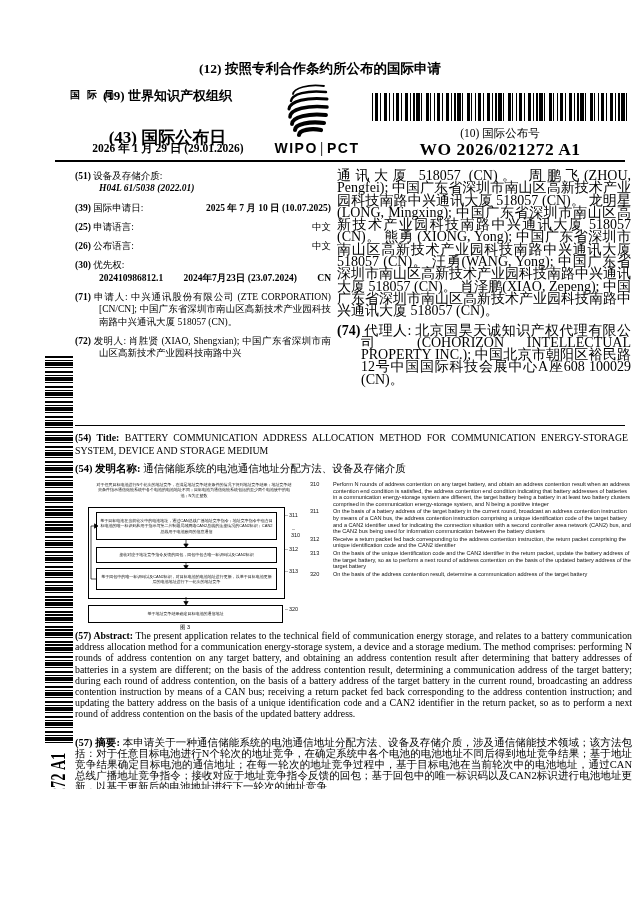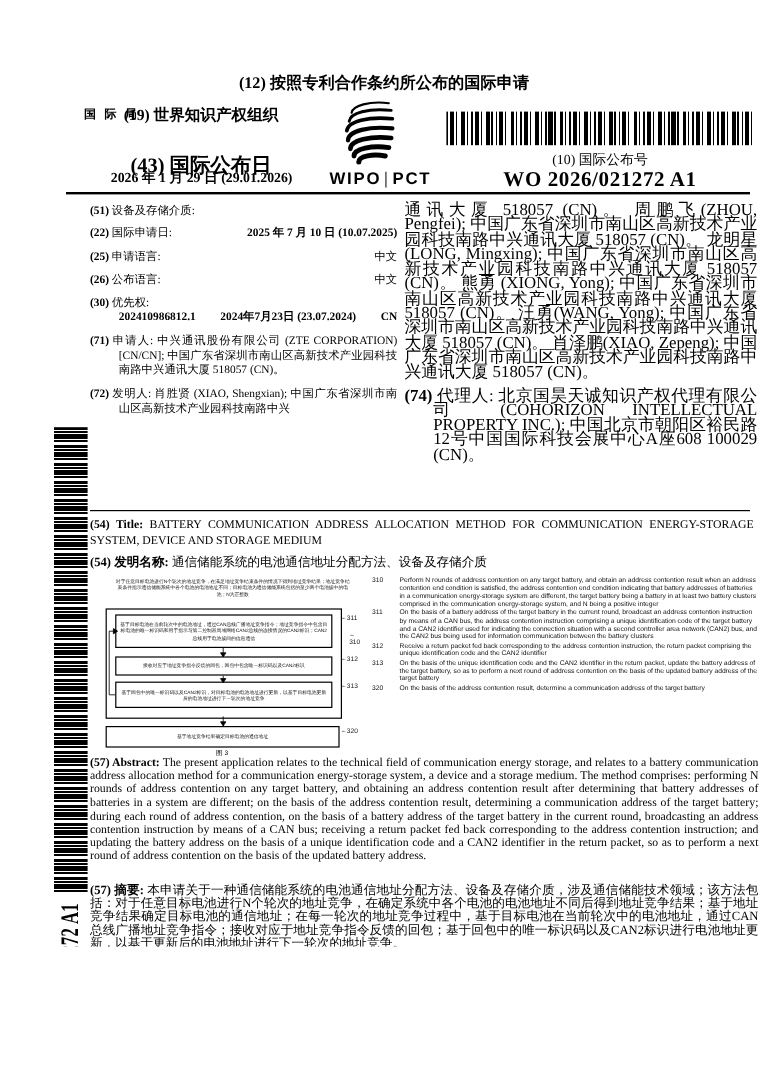--- a/index.html
+++ b/index.html
@@ -130,23 +130,24 @@
 
   <div class="barcode-top"></div>
   <div class="pubno-label">(10) 国际公布号</div>
   <div class="pubno">WO 2026/021272 A1</div>
 
   <div class="rule1"></div>
 
   <div class="col-left">
     <div class="entry">
       <div><span class="b">(51)</span> <span>设备及存储介质:</span></div>
+      <div class="ipc-val">H04L 61/5038 (2022.01)</div>
     </div>
     <div class="entry kv">
-      <span><span class="b">(22)</span> <span>国际申请日:</span></span>
+      <span><span class="b">(39)</span> <span>国际申请日:</span></span>
       <span class="b">2025 年 7 月 10 日 (10.07.2025)</span>
     </div>
     <div class="entry kv">
       <span><span class="b">(25)</span> <span>申请语言:</span></span>
       <span>中文</span>
     </div>
     <div class="entry kv">
       <span><span class="b">(26)</span> <span>公布语言:</span></span>
       <span>中文</span>
     </div>

